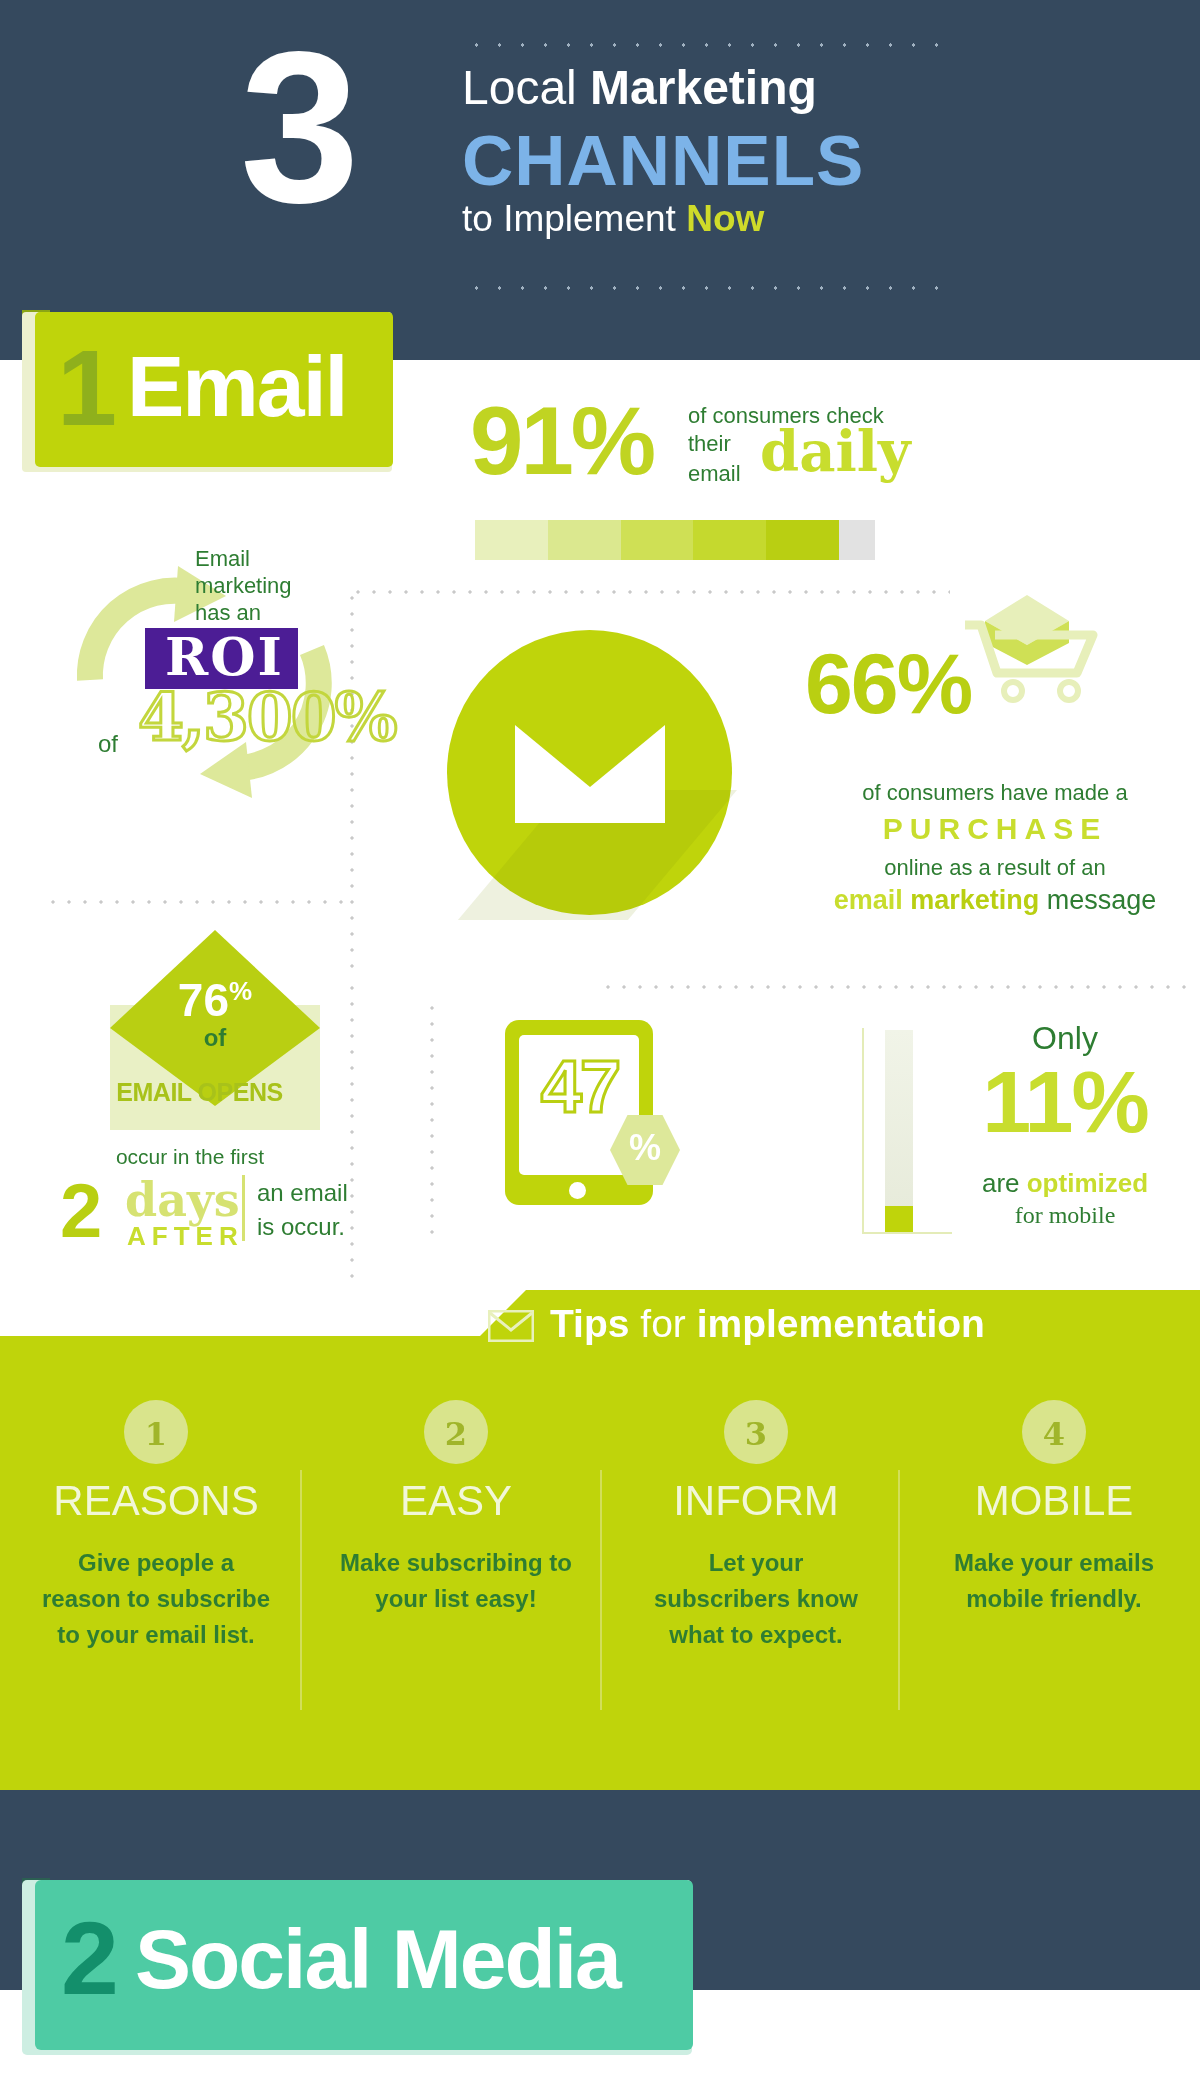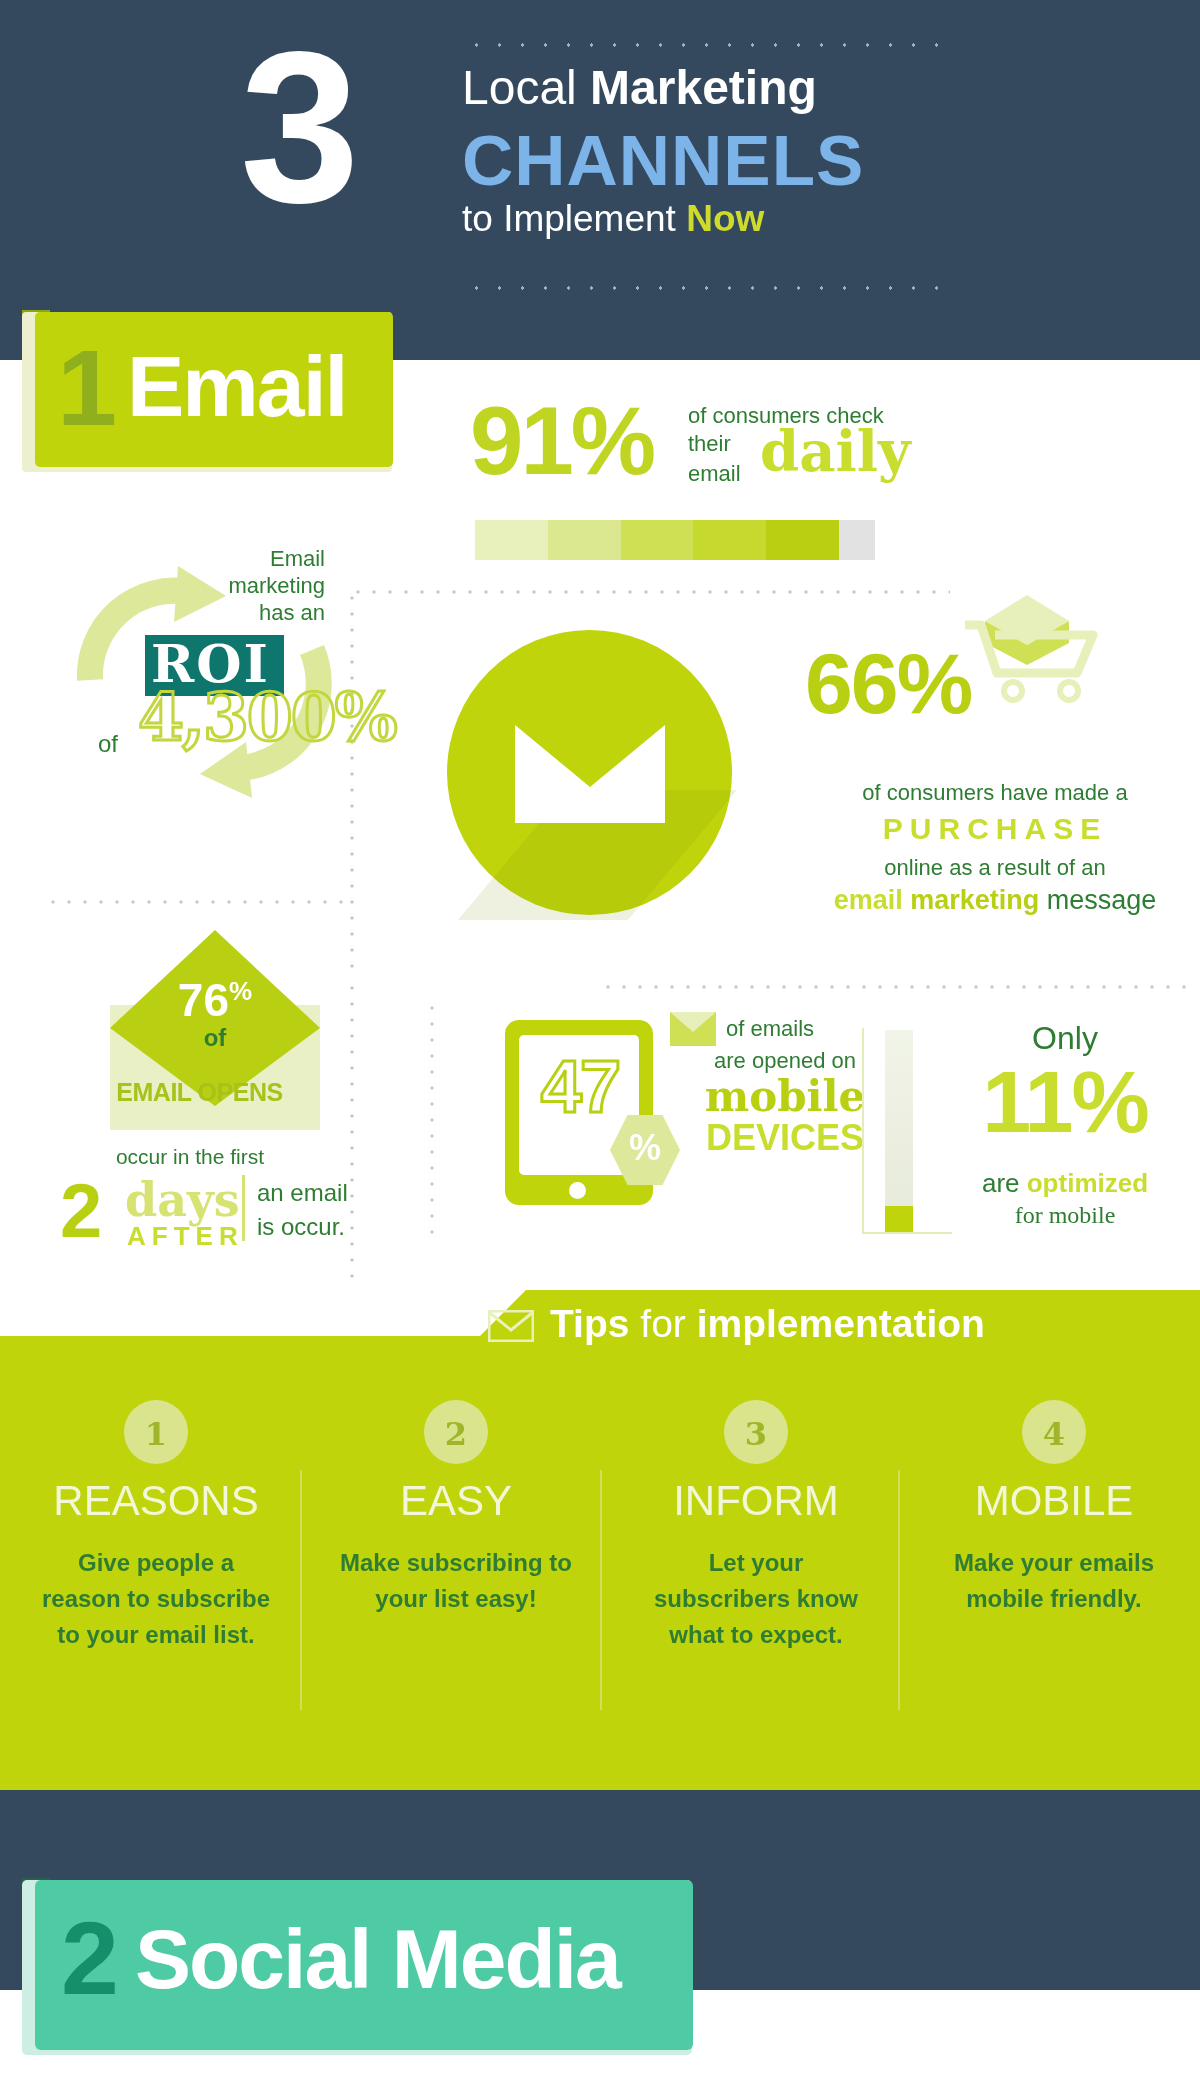--- a/index.html
+++ b/index.html
@@ -78,23 +78,23 @@
   }
   .vdots {
     position:absolute; width:4px;
     background-image:radial-gradient(circle, #c9c9c9 1.5px, transparent 1.7px);
     background-size:4px 16px; background-repeat:repeat-y;
   }
 
   
   .roiblock { position:absolute; left:50px; top:530px; width:300px; height:310px; }
   .roi-cap { position:absolute; left:145px; top:15px; width:130px;
-     font-size:22px; line-height:27px; color:#2e7d32;text-align:right; }
-  .roi-box { position:absolute; left:95px; top:105px; background:#0f766e;
-     padding:3px 14px 6px 6px;}
+     font-size:22px; line-height:27px; color:#2e7d32; }
+  .roi-box { position:absolute; left:95px; top:98px; background:#4c1d95;
+     padding:3px 14px 6px 20px;}
   .roi-box span { font-size:52px; line-height:52px; font-weight:bold; color:#fff;
      font-family:"DejaVu Serif", serif; letter-spacing:2px;}
   .roi-of { position:absolute; left:48px; top:200px; font-size:24px; color:#2e7d32; }
   .roi-num { position:absolute; left:88px; top:154px; font-size:66px; line-height:66px;
      font-weight:bold; color:transparent; -webkit-text-stroke:3px #c3d63d;
      font-family:"DejaVu Serif", serif; letter-spacing:-2px;}
 
   
   .circle {
     position:absolute; left:447px; top:630px; width:285px; height:285px;
@@ -349,30 +349,20 @@
   </div>
 
   <div class="tablet">
     <div class="screen"></div>
     <div class="n47">47</div>
     <div class="dot"></div>
   </div>
   <div class="pcthex">
       <span>%</span>
     </div>
-  <div class="mob">
-    <svg class="env" viewBox="0 0 46 34">
-      <rect x="0" y="0" width="46" height="34" fill="#cfe055"></rect>
-      <polygon points="0,0 23,20 46,0" fill="#e7efba"></polygon>
-    </svg>
-    <span class="l1">of emails</span>
-    <div class="l2">are opened on</div>
-    <div class="l3">mobile</div>
-    <div class="l4">DEVICES</div>
-  </div>
 
   <div class="gauge-axis-v"></div>
   <div class="gauge-axis-h"></div>
   <div class="gauge-tube"></div>
   <div class="gauge-fill"></div>
   <div class="only11">
     <div class="only">Only</div>
     <div class="num">11%</div>
     <div class="opt"><span>are </span><b>optimized</b></div>
     <div class="form">for mobile</div>

